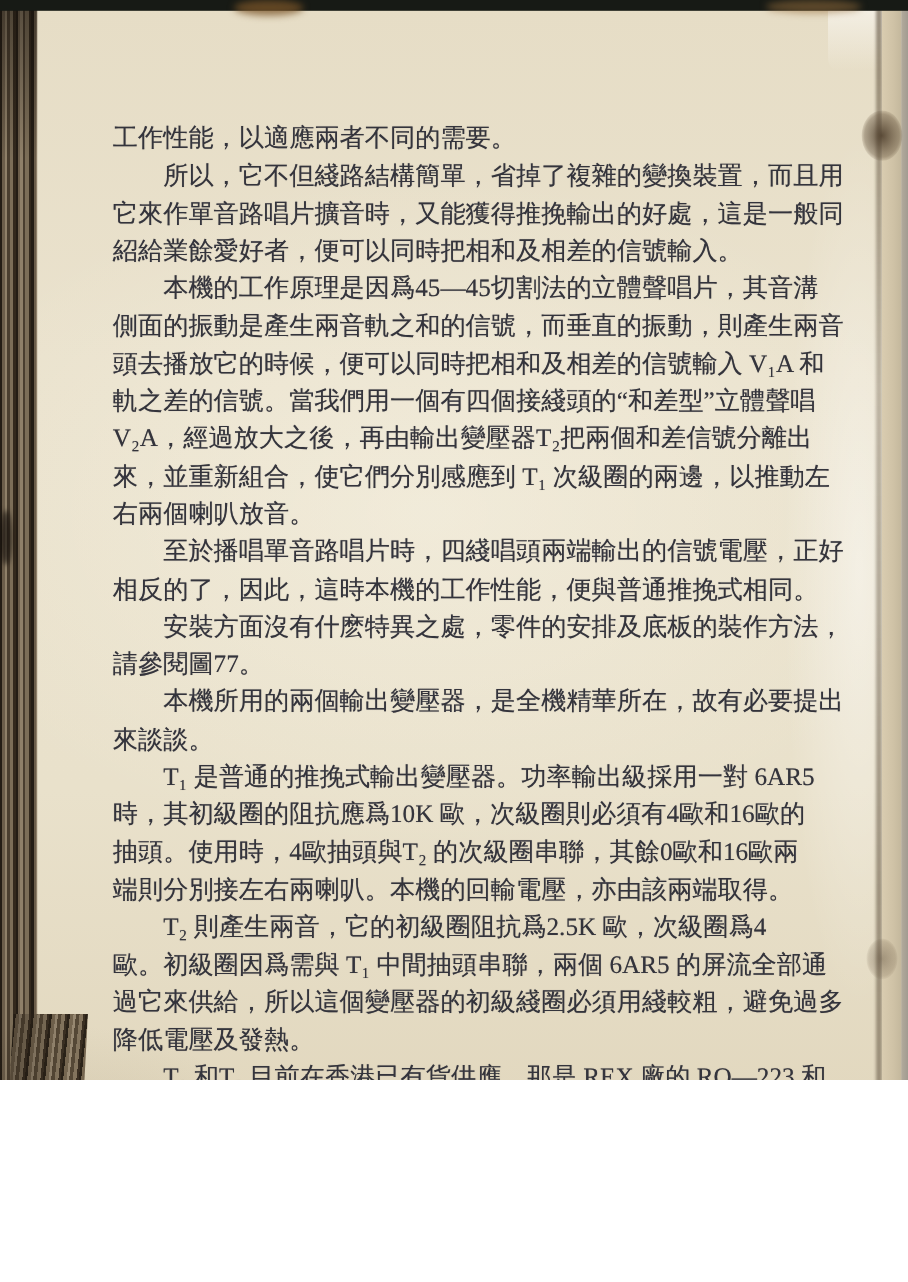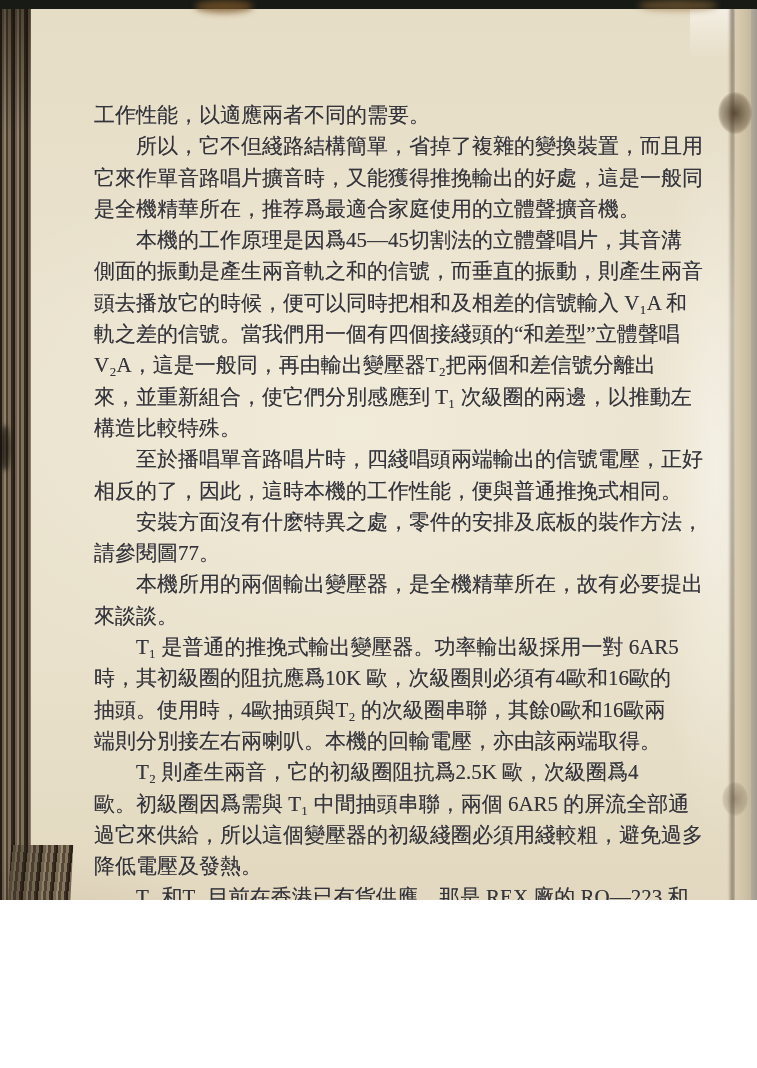--- a/index.html
+++ b/index.html
@@ -131,28 +131,28 @@
     <div class="crease"></div>
     <div class="fore-strip"></div>
     <div class="photo-edge-right"></div>
     <div class="crease-blob"></div>
     <div class="crease-blob b2"></div>
 
     <div class="text-block" id="lines">
         <div class="line">工作性能，以適應兩者不同的需要。</div>
         <div class="line indent">所以，它不但綫路結構簡單，省掉了複雜的變換裝置，而且用</div>
         <div class="line">它來作單音路唱片擴音時，又能獲得推挽輸出的好處，這是一般同</div>
-        <div class="line">是全機精華所在，推荐爲最適合家庭使用的立體聲擴音機。</div>
+        <div class="line">紹給業餘愛好者，便可以同時把相和及相差的信號輸入。</div>
         <div class="line indent">本機的工作原理是因爲45—45切割法的立體聲唱片，其音溝</div>
         <div class="line">側面的振動是產生兩音軌之和的信號，而垂直的振動，則產生兩音</div>
         <div class="line">頭去播放它的時候，便可以同時把相和及相差的信號輸入 V₁A 和</div>
         <div class="line">軌之差的信號。當我們用一個有四個接綫頭的“和差型”立體聲唱</div>
-        <div class="line">V₂A，這是一般同，再由輸出變壓器T₂把兩個和差信號分離出</div>
+        <div class="line">V₂A，經過放大之後，再由輸出變壓器T₂把兩個和差信號分離出</div>
         <div class="line">來，並重新組合，使它們分別感應到 T₁ 次級圈的兩邊，以推動左</div>
-        <div class="line">構造比較特殊。</div>
+        <div class="line">右兩個喇叭放音。</div>
         <div class="line indent">至於播唱單音路唱片時，四綫唱頭兩端輸出的信號電壓，正好</div>
         <div class="line">相反的了，因此，這時本機的工作性能，便與普通推挽式相同。</div>
         <div class="line indent">安裝方面沒有什麽特異之處，零件的安排及底板的裝作方法，</div>
         <div class="line">請參閱圖77。</div>
         <div class="line indent">本機所用的兩個輸出變壓器，是全機精華所在，故有必要提出</div>
         <div class="line">來談談。</div>
         <div class="line indent">T₁ 是普通的推挽式輸出變壓器。功率輸出級採用一對 6AR5</div>
         <div class="line">時，其初級圈的阻抗應爲10K 歐，次級圈則必須有4歐和16歐的</div>
         <div class="line">抽頭。使用時，4歐抽頭與T₂ 的次級圈串聯，其餘0歐和16歐兩</div>
         <div class="line">端則分別接左右兩喇叭。本機的回輸電壓，亦由該兩端取得。</div>

